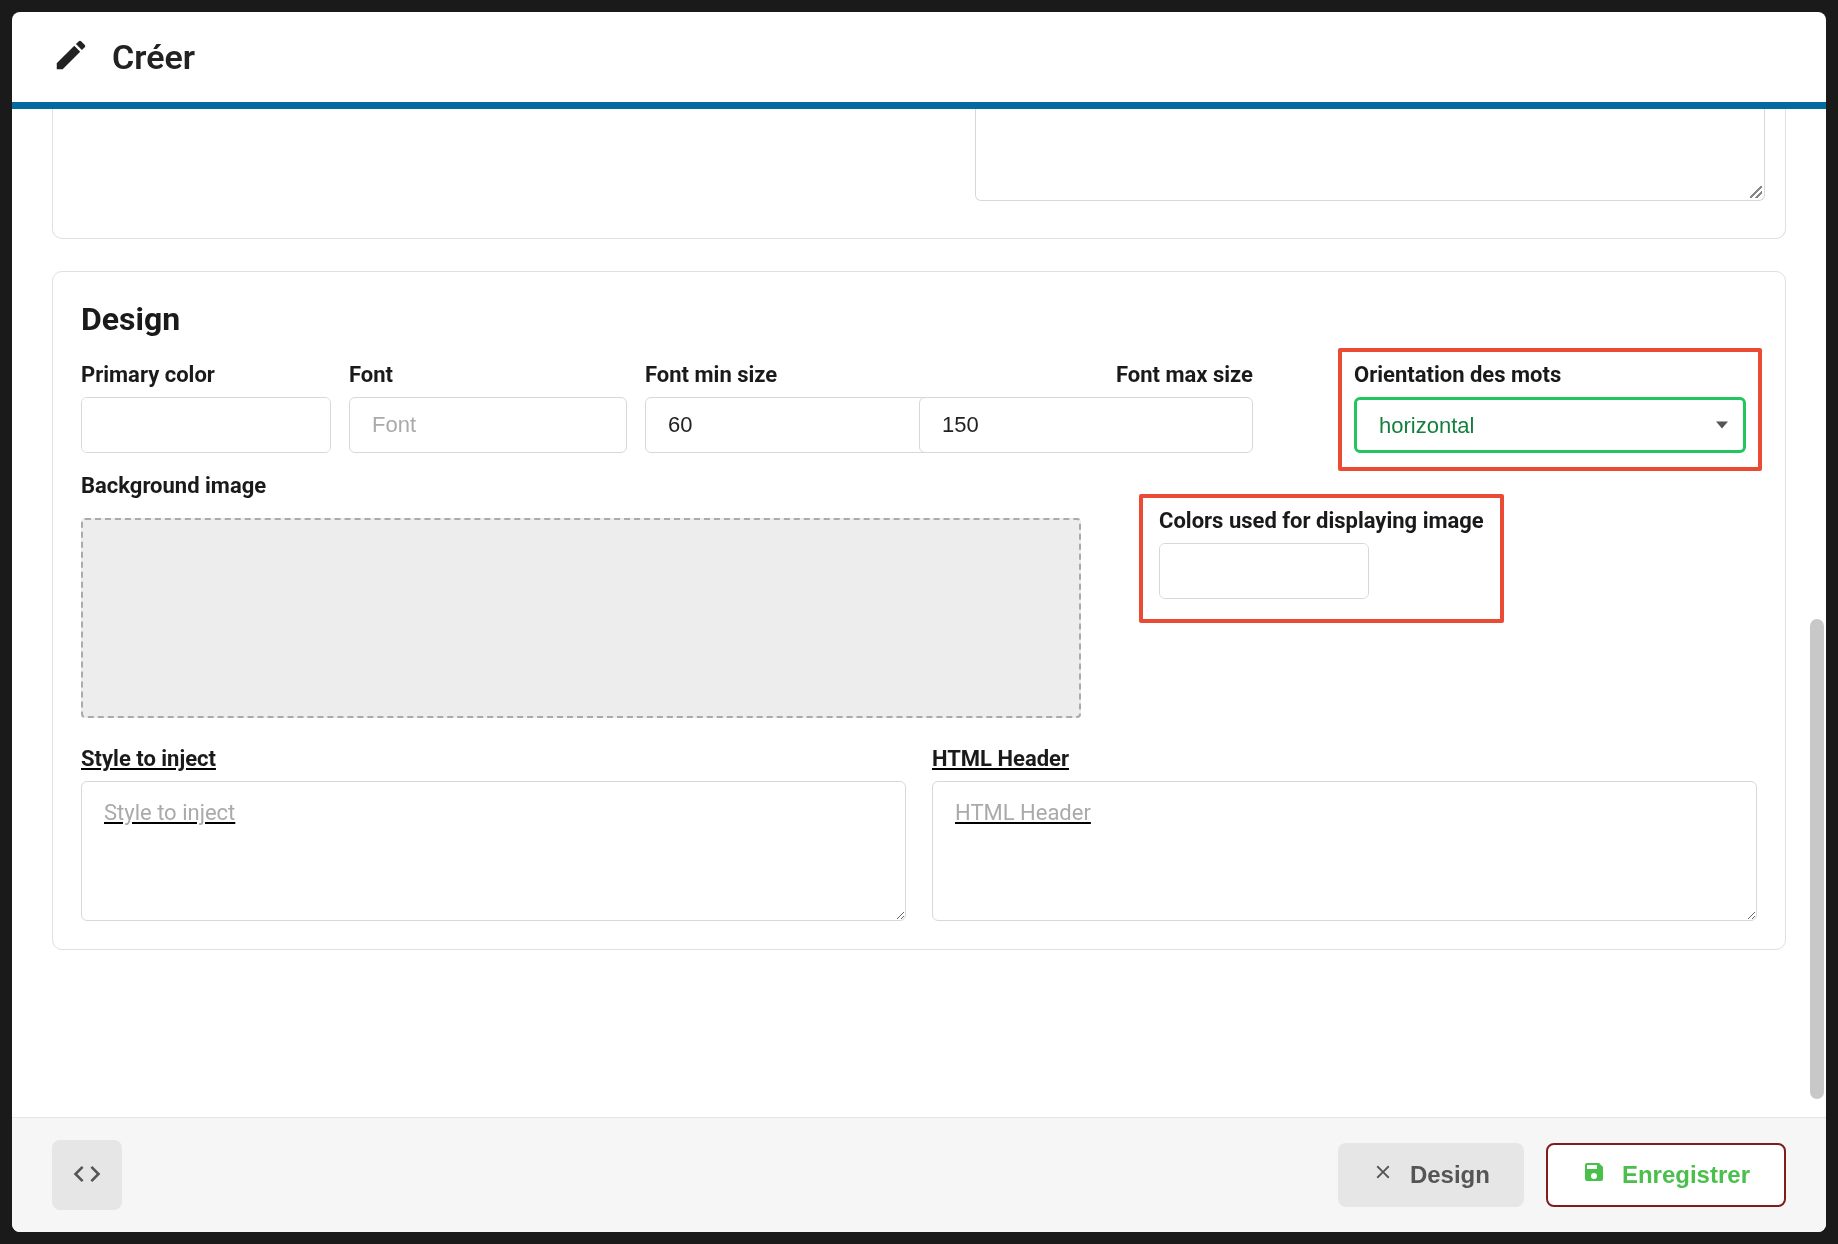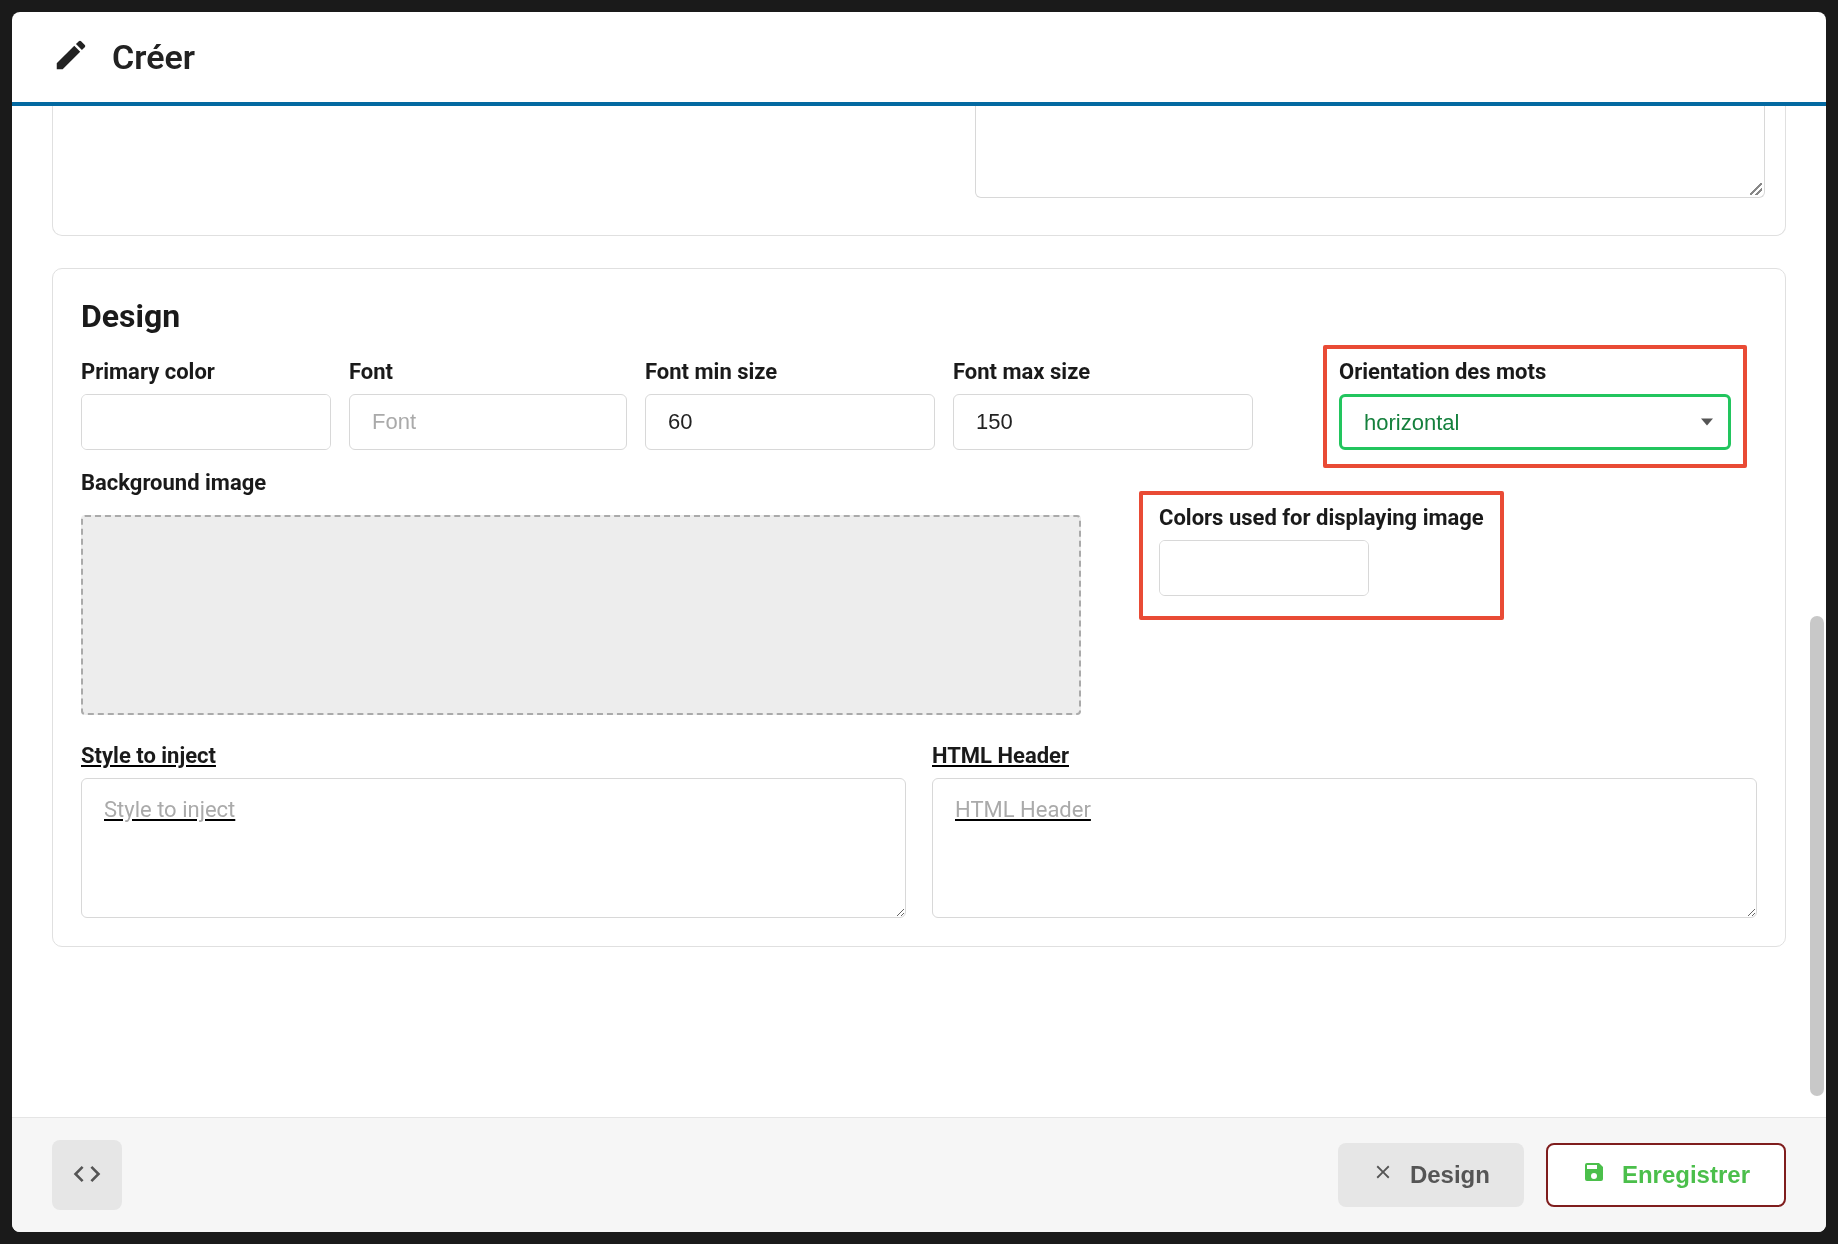--- a/index.html
+++ b/index.html
@@ -21,21 +21,21 @@
       height: 100%;
       display: flex;
       flex-direction: column;
       overflow: hidden;
     }
     .modal-header {
       display: flex;
       align-items: center;
       gap: 22px;
       padding: 24px 40px;
-      border-bottom: 4px solid #0369a1;
+      border-bottom: 7px solid #0369a1;
     }
     .modal-header svg {
       width: 38px;
       height: 38px;
       fill: #222;
     }
     .modal-title {
       font-size: 34px;
       font-weight: 600;
       color: #222;
@@ -105,21 +105,21 @@
       gap: 10px;
     }
     .field-label {
       font-size: 22px;
       font-weight: 700;
       color: #1a1a1a;
     }
     .w-primary { width: 250px; }
     .w-font { width: 278px; }
     .w-minsize { width: 290px; }
-    .w-maxsize { width: 300px; }
+    .w-maxsize { width: 300px; align-items: flex-end; }
     .w-orient { width: 392px; }
     .color-input {
       display: flex;
       align-items: stretch;
       height: 56px;
       border: 1px solid #d8d8d8;
       border-radius: 6px;
       overflow: hidden;
     }
     .color-text {
@@ -172,21 +172,21 @@
       border-top: 7px solid #555;
     }
     .highlight-box {
       border: 4px solid #e94b35;
     }
     .highlight-orientation {
       position: absolute;
       padding: 10px 12px 14px 12px;
       border-radius: 2px;
       top: 76px;
-      right: 38px;
+      right: 23px;
       z-index: 5;
     }
     .highlight-colors {
       position: absolute;
       padding: 10px 16px 20px 16px;
       top: 222px;
       left: 1086px;
       border-radius: 2px;
       z-index: 5;
       background: #fff;

